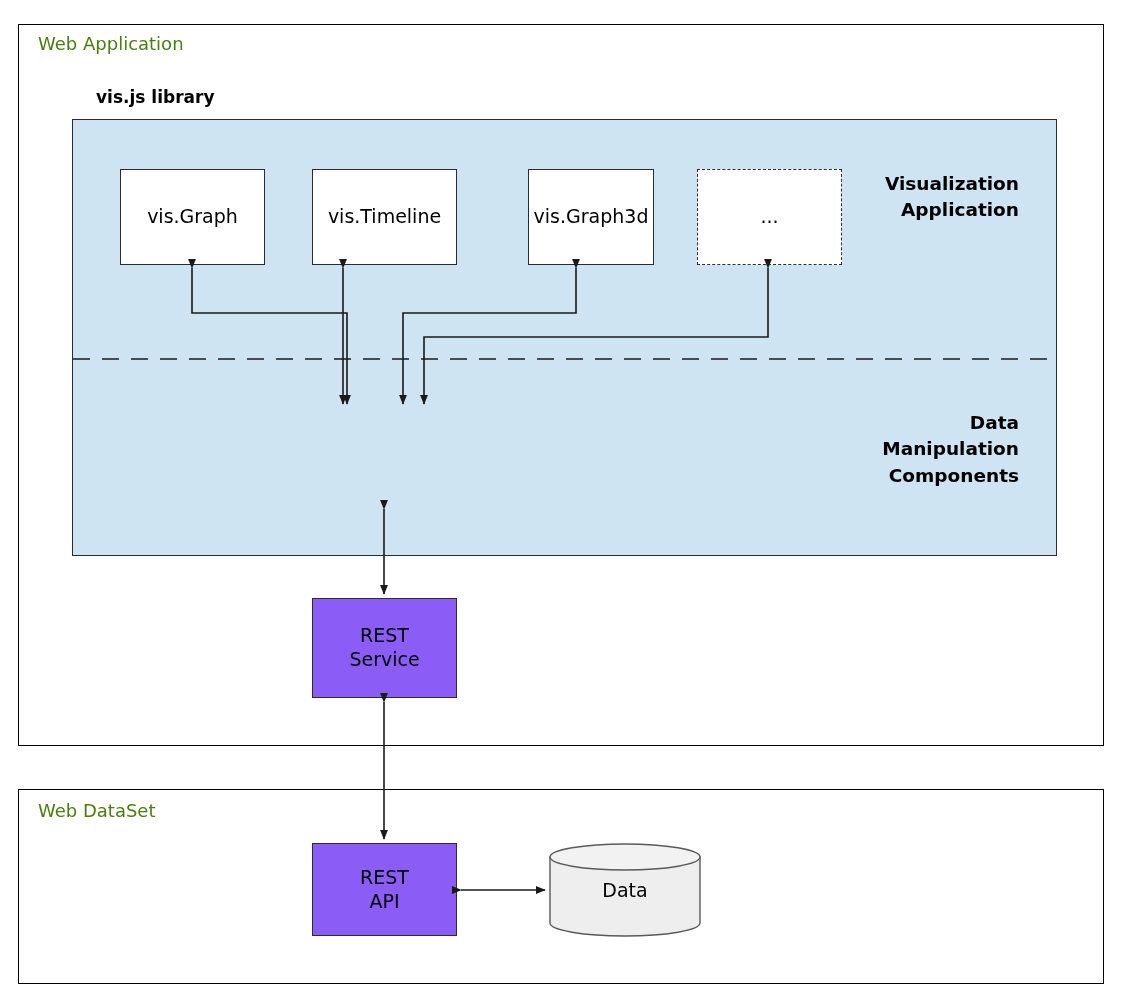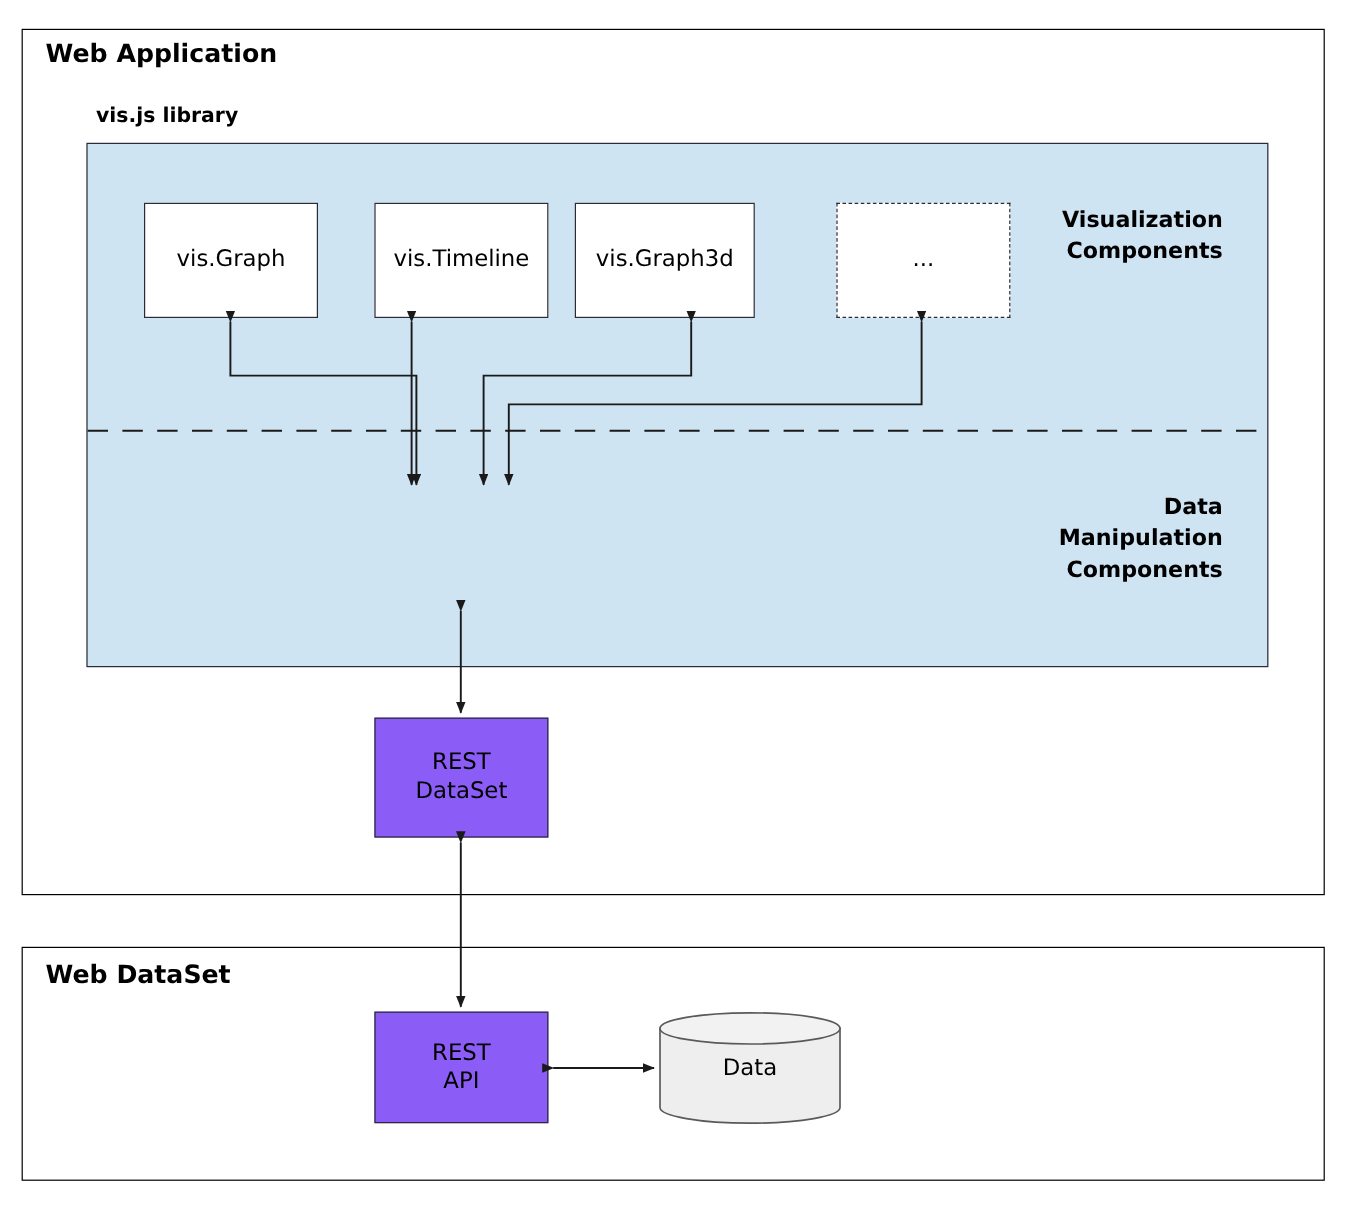--- a/index.html
+++ b/index.html
@@ -21,23 +21,23 @@
     height: 1008px;
   }
   .abs { position: absolute; box-sizing: border-box; }
 
   
   .container-frame {
     border: 1.5px solid #000000;
     background: #ffffff;
   }
   .container-title {
-    font-weight: bold;
-    font-size: 21px;
-    color: #000000;
+    font-weight: normal;
+    font-size: 18px;
+    color: #4d7c0f;
     white-space: nowrap;
   }
 
   
   .lib-title {
     font-weight: bold;
     font-size: 17px;
     color: #000000;
     white-space: nowrap;
   }
@@ -102,44 +102,44 @@
 </style>
 </head>
 <body>
 
 <div id="stage">
 
   <div class="abs container-frame" style="left:18px; top:24px; width:1086px; height:722px;"></div>
 
   <div class="abs container-title" style="left:38px; top:33px;">Web Application</div>
 
-  <div class="abs lib-title" style="left:80px; top:87px;">vis.js library</div>
+  <div class="abs lib-title" style="left:96px; top:87px;">vis.js library</div>
 
   <div class="abs lib-panel" style="left:72px; top:119px; width:985px; height:437px;"></div>
 
   <div class="abs group-label" style="left:787px; top:171px; width:232px;">Visualization
-Components</div>
+Application</div>
 
   <div class="abs group-label" style="left:787px; top:410px; width:232px;">Data
 Manipulation
 Components</div>
 
   <div class="abs node" style="left:312px; top:169px; width:145px; height:96px;">vis.Timeline</div>
 
   <div class="abs node" style="left:120px; top:169px; width:145px; height:96px;">vis.Graph</div>
 
-  <div class="abs node" style="left:479px; top:169px; width:150px; height:96px;">vis.Graph3d</div>
+  <div class="abs node" style="left:528px; top:169px; width:126px; height:96px;">vis.Graph3d</div>
 
   <div class="abs node dashed" style="left:697px; top:169px; width:145px; height:96px;">...</div>
 
 
   <div class="abs node gray" style="left:312px; top:598px; width:145px; height:100px;">
     <span>
       <span>REST</span><br>
-      <span>DataSet</span>
+      <span>Service</span>
     </span>
   </div>
 
   <div class="abs container-frame" style="left:18px; top:789px; width:1086px; height:195px;"></div>
 
   <div class="abs container-title" style="left:38px; top:800px;">Web DataSet</div>
 
   <div class="abs node gray" style="left:312px; top:843px; width:145px; height:93px;">
     <span>
       <span>REST</span><br>

